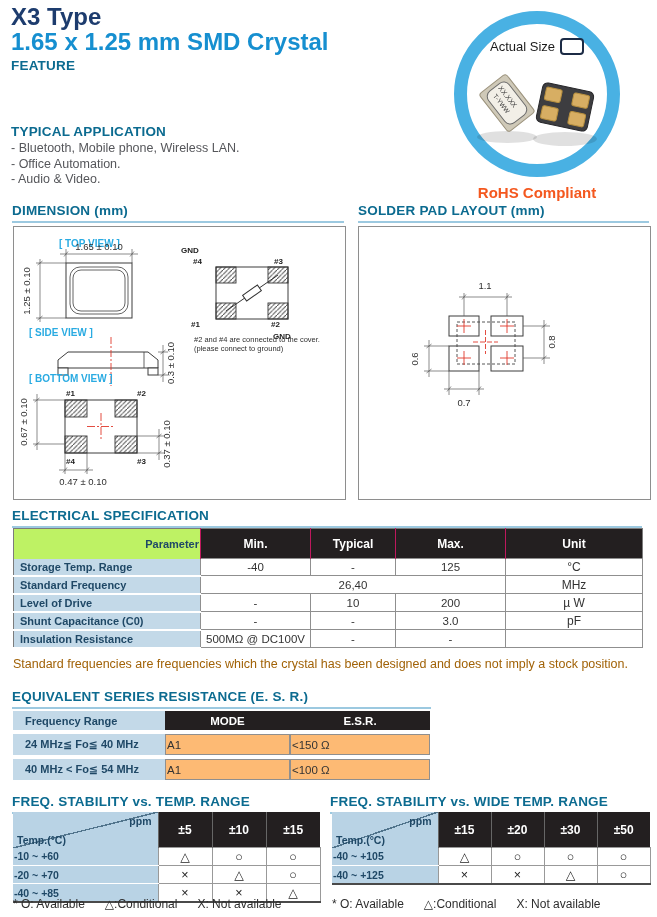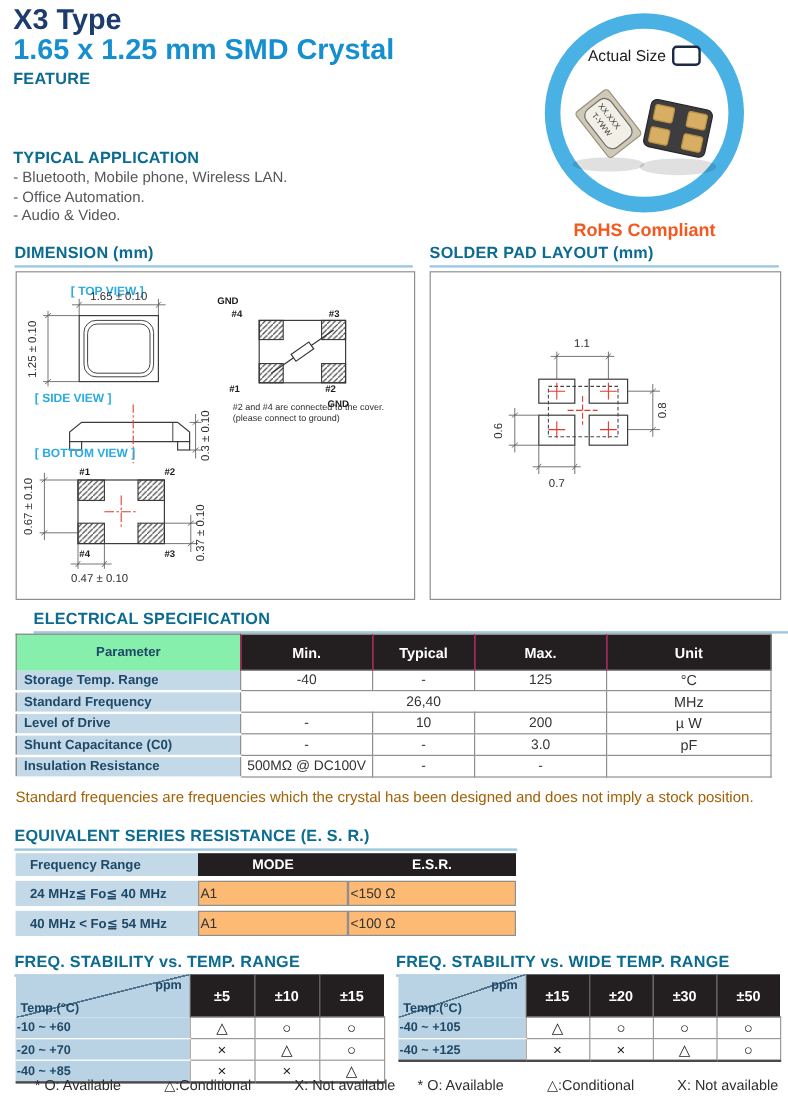--- a/index.html
+++ b/index.html
@@ -33,21 +33,21 @@
   .pintext  { font-size:8px; font-weight:bold; fill:#1c1c1c; }
   .dline    { stroke:#5a5a5a; stroke-width:0.7; fill:none; }
   .outline  { stroke:#3c3c3c; stroke-width:1; fill:#fff; }
   .outline2 { stroke:#3c3c3c; stroke-width:0.8; fill:none; }
   .redline  { stroke:#e0392b; stroke-width:0.9; fill:none; }
   .hpad     { fill:url(#hatch); stroke:#333; stroke-width:0.9; }
 
   table { table-layout:fixed; }
   .spec { position:absolute; left:13px; top:528px; width:629px; border-collapse:collapse; border:1px solid #7c7c7c; }
   .spec th.dark { background:#231f20; color:#fff; font-size:12px; font-weight:bold; height:27px; border-left:1px solid #be185d; }
-  .spec th.ph   { background:#86efac; color:#1f4866; font-size:11px; font-weight:bold; }
+  .spec th.ph   { background:#bef264; color:#1f4866; font-size:11px; font-weight:bold;text-align:right; }
   .spec td { background:#fff; border:1px solid #8f8f8f; font-size:11.5px; color:#333; text-align:center; height:16px; padding:0; }
   .spec td.param { background:#c3d9e8; color:#1f4866; font-weight:bold; text-align:left; padding-left:6px;
                    border:none; border-bottom:2px solid #fff; font-size:11px; }
   .spec td.unit { font-size:12px; }
   .spec-note { position:absolute; left:13px; top:657px; font-size:12.5px; color:#a16207; }
 
   .esr { position:absolute; left:13px; top:707px; width:417px; border-collapse:separate; border-spacing:0 4px; }
   .esr th, .esr td { height:17px; }
   .esr .light { background:#c3d9e8; color:#1f4866; font-weight:bold; font-size:11px; text-align:left; padding-left:12px; }
   .esr th.dark { background:#231f20; color:#fff; font-size:11.5px; font-weight:bold;margin-top:22px; }
@@ -58,21 +58,21 @@
   .stab td.temp { background:#b9d3e5; color:#1f4866; font-weight:bold; font-size:10.5px; text-align:left; border-bottom:1px solid #fff;margin-left:24px; }
   .stab td.sym  { background:#fff; border:1px solid #999; text-align:center; font-size:12.5px; color:#222; height:15px; }
   .stab tr:last-child td { border-bottom:2px solid #4a4a4a; }
   th.diag { position:relative; background-color:#b9d3e5;
             background-image:linear-gradient(to bottom right, transparent calc(50% - 0.7px),
               #51748c calc(50% - 0.7px), #51748c calc(50% + 0.7px), transparent calc(50% + 0.7px)); }
   th.diag .ppm { position:absolute; top:3px; right:6px; font-size:10.5px; font-weight:bold; color:#1f4866; }
   th.diag .tmp { position:absolute; bottom:2px; left:4px; font-size:10.5px; font-weight:bold; color:#1f4866; }
 
   .legend { position:absolute; font-size:12px; color:#2e2e2e; white-space:nowrap; }
-  .legend span { margin-right:20px;margin-left:16px; }
+  .legend span { margin-right:20px; }
 </style>
 </head>
 <body>
 
 <div class="page">
 
   <svg width="0" height="0" style="position:absolute">
     <defs>
       <pattern id="hatch" width="4.5" height="4.5" patternUnits="userSpaceOnUse">
         <path d="M0,4.5 L4.5,0" stroke="#4a4a4a" stroke-width="1"></path>
@@ -253,21 +253,21 @@
       <text transform="rotate(-90 44 84)" x="44" y="84" text-anchor="middle" class="dimtext">0.6</text>
       <line x1="75" y1="96" x2="75" y2="120" class="dline"></line>
       <line x1="105" y1="96" x2="105" y2="120" class="dline"></line>
       <line x1="70" y1="114" x2="110" y2="114" class="dline"></line>
       <line x1="73" y1="116.5" x2="77" y2="111.5" class="dline"></line>
       <line x1="103" y1="116.5" x2="107" y2="111.5" class="dline"></line>
       <text x="90" y="131" text-anchor="middle" class="dimtext">0.7</text>
     </svg>
   </div>
 
-  <div class="abs sec-h" style="left:12px; top:508px; width:630px;margin-left:16px;">ELECTRICAL SPECIFICATION</div>
+  <div class="abs sec-h" style="left:12px; top:508px; width:630px;">ELECTRICAL SPECIFICATION</div>
   <table class="spec">
     <colgroup>
         <col style="width:187px">
         <col style="width:110px">
         <col style="width:85px">
         <col style="width:110px">
         <col style="width:137px">
       </colgroup>
     <tbody>
         <tr>

